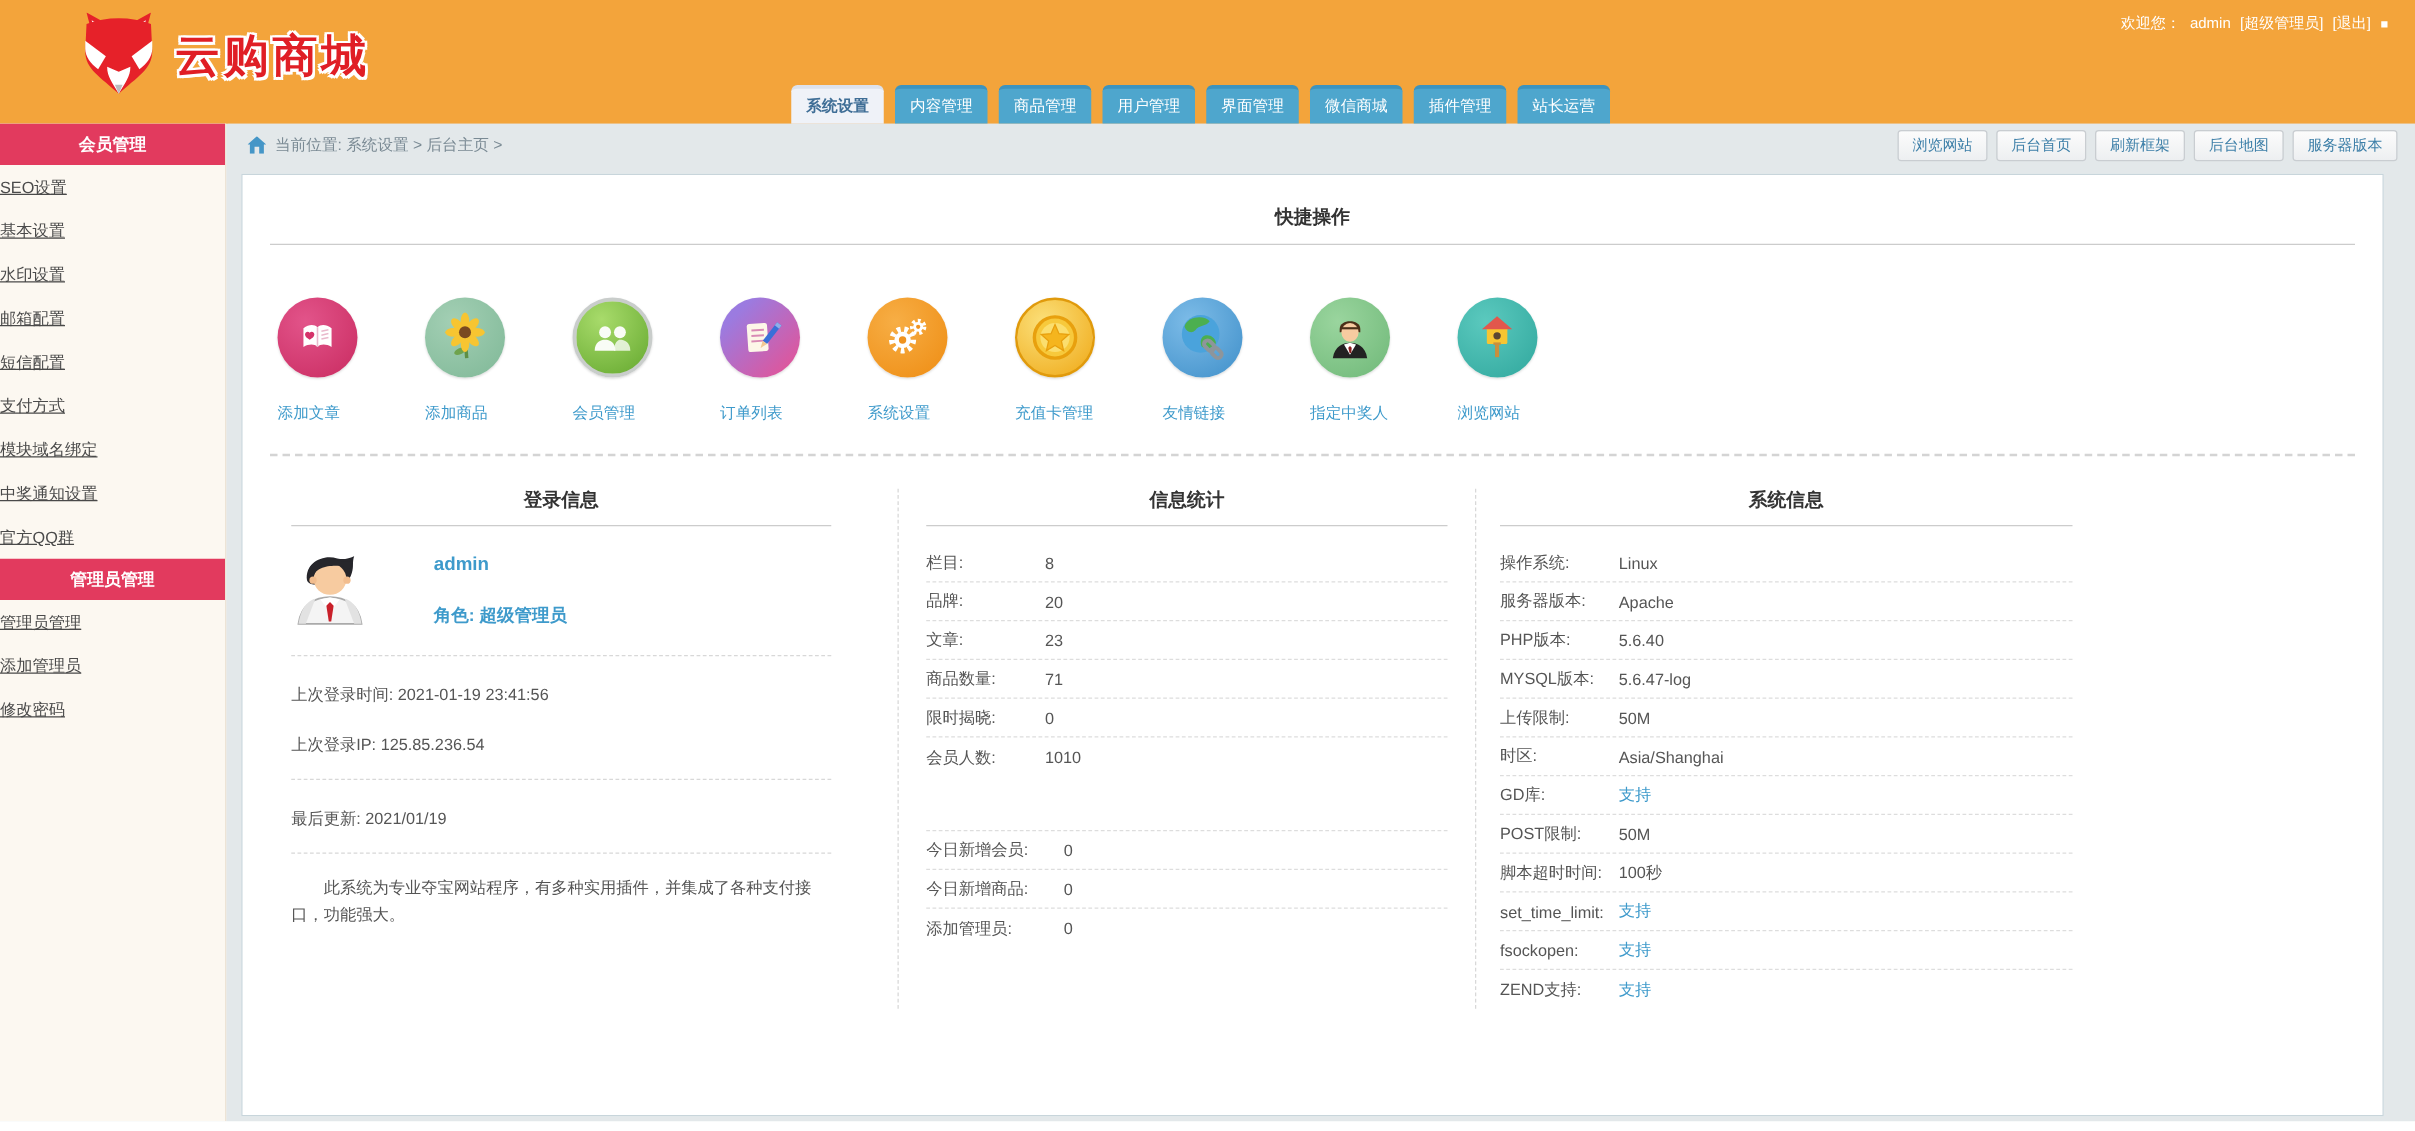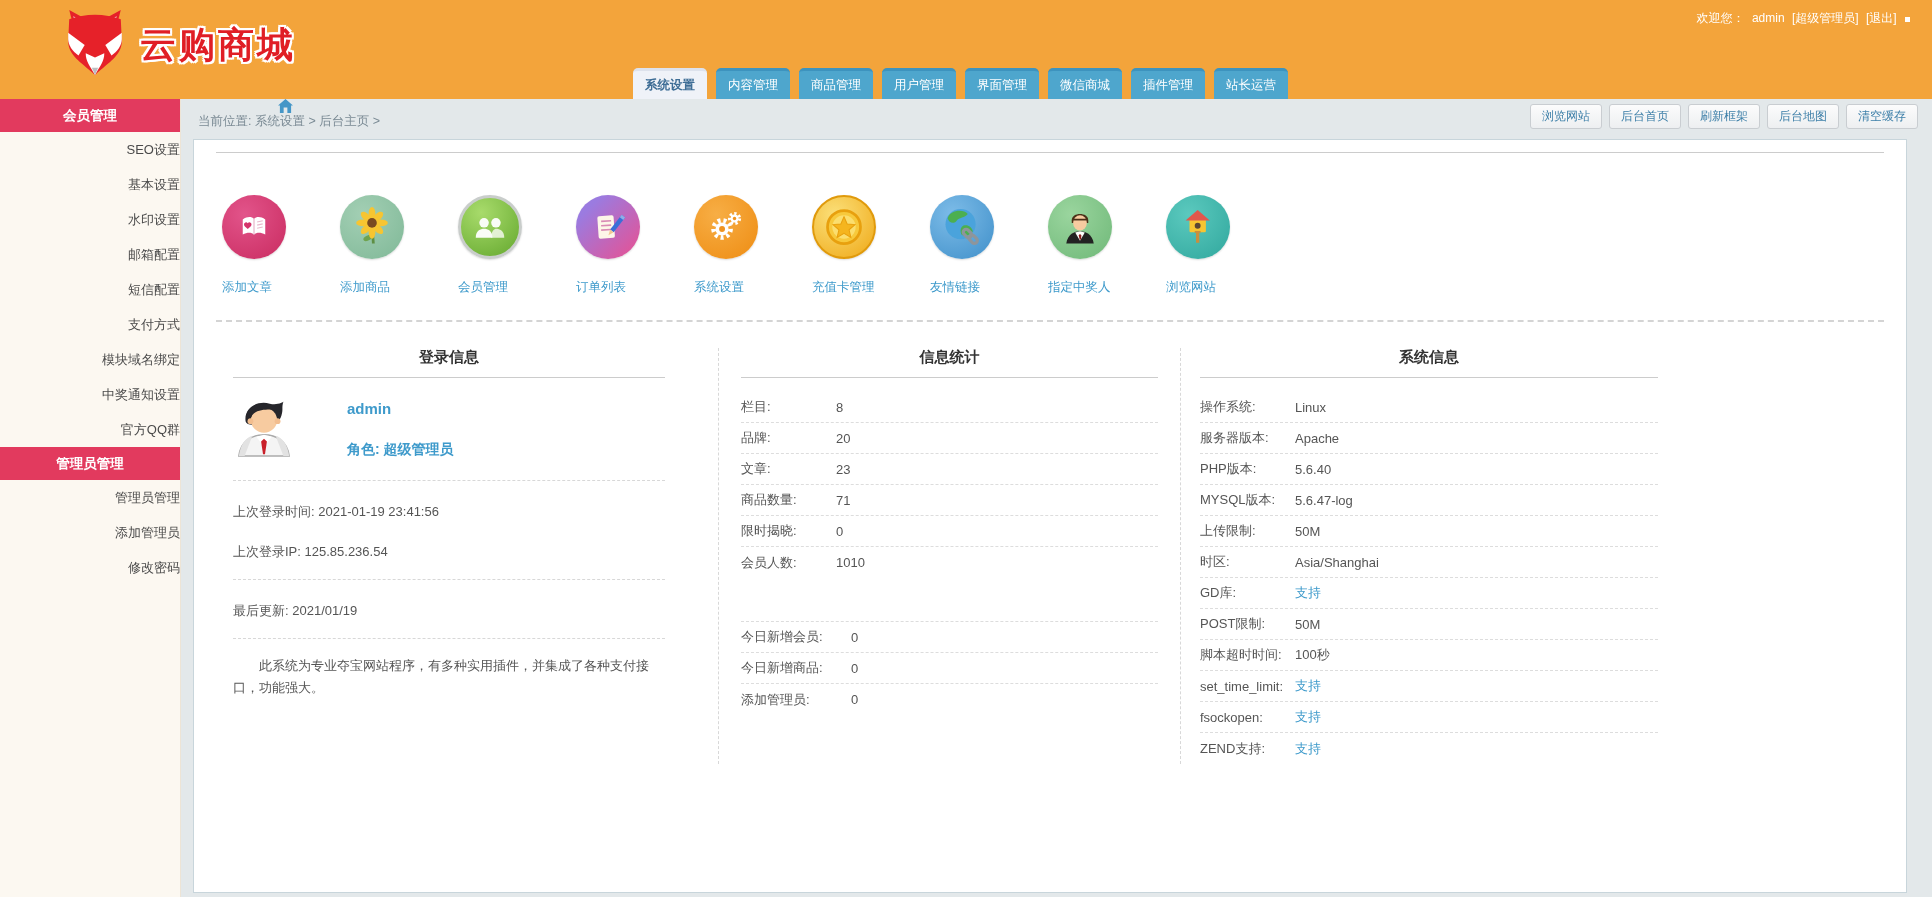--- a/index.html
+++ b/index.html
@@ -15,25 +15,25 @@
   .welcome span{margin-left:4px;}
   .welcome .sq{display:inline-block;width:5px;height:5px;background:#fff;margin-left:5px;}
   .tabs{position:absolute;left:633px;bottom:0;display:flex;}
   .tab{width:74px;height:31px;line-height:28px;margin-right:9px;text-align:center;font-size:12.5px;color:#fff;
     background:#4EA6CD;border-top:3px solid #3D93BE;border-radius:5px 5px 0 0;cursor:pointer;}
   .tab.active{background:#EFF2F8;color:#3F6E96;border-top-color:#DDE2EC;font-weight:bold;}
 
   
   .sidebar{position:absolute;left:0;top:99px;width:181px;height:798px;background:#FCF8F1;border-right:1px solid #EDE4D6;}
   .side-header{height:33px;line-height:33px;background:#E23A5E;color:#fff;font-size:13.5px;font-weight:bold;text-align:center;cursor:pointer;}
-  .side-item{height:35px;line-height:35px;color:#4A4A4A;font-size:13px;text-align:right;cursor:pointer;}
+  .side-item{height:35px;line-height:35px;color:#4A4A4A;font-size:13px;text-align:left;cursor:pointer;text-decoration:underline;}
 
   
   .crumbbar{position:absolute;left:182px;top:99px;width:1750px;height:34px;background:#E3E8EA;}
-  .crumb-left{position:absolute;left:16px;top:0;height:34px;display:flex;align-items:center;font-size:12.5px;color:#7A8A94;flex-direction:column;}
+  .crumb-left{position:absolute;left:16px;top:0;height:34px;display:flex;align-items:center;font-size:12.5px;color:#7A8A94;}
   .crumb-left svg{margin-right:7px;}
   .crumb-btns{position:absolute;right:14px;top:5px;display:flex;}
   .cbtn{margin-left:7px;padding:3px 11px;font-size:12px;color:#3D7FA8;background:linear-gradient(#FCFCFC,#EDEFF1);
     border:1px solid #C9CDD1;border-radius:3px;cursor:pointer;}
 
   
   .main-panel{position:absolute;left:193px;top:139px;width:1714px;height:754px;background:#fff;border:1px solid #C8D5DB;}
   .qa-title{margin-top:24px;text-align:center;font-size:15px;font-weight:bold;color:#333;}
   .qa-line{margin:12px 22px 0;border-top:1px solid #CCCCCC;}
   .qa-row{margin:42px 0 0 28px;display:flex;}
@@ -131,26 +131,27 @@
       <svg width="15" height="14" viewBox="0 0 16 15">
         <polygon points="8,0 16,7 14,7 14,15 10,15 10,9 6,9 6,15 2,15 2,7 0,7" fill="#4596C7"></polygon>
       </svg>
       <span>当前位置: 系统设置 &gt; 后台主页 &gt;</span>
     </div>
     <div class="crumb-btns">
       <div class="cbtn">浏览网站</div>
       <div class="cbtn">后台首页</div>
       <div class="cbtn">刷新框架</div>
       <div class="cbtn">后台地图</div>
-      <div class="cbtn">清空缓存</div>
+      <div class="cbtn">服务器版本</div>
     </div>
   </div>
 
   <div class="main-panel">
 
+    <div class="qa-title">快捷操作</div>
     <div class="qa-line"></div>
 
     <div class="qa-row">
 
       <div class="qa-item">
         <div class="qa-circle" style="background:radial-gradient(circle at 35% 30%,#E2548A,#C92B60);">
           <svg width="40" height="40" viewBox="0 0 64 64">
             <path d="M14,20 C21,15 28,15 32,19 C36,15 43,15 50,20 L50,44 C43,40 36,40 32,44 C28,40 21,40 14,44 Z" fill="#fff"></path>
             <line x1="32" y1="19" x2="32" y2="44" stroke="#E9B9CC" stroke-width="2"></line>
             <path d="M22,26 c-2-3-6-1-6,2 c0,3 3,4.5 6,7 c3-2.5 6-4 6-7 C28,25 24,23 22,26 Z" fill="#D5336A"></path>

